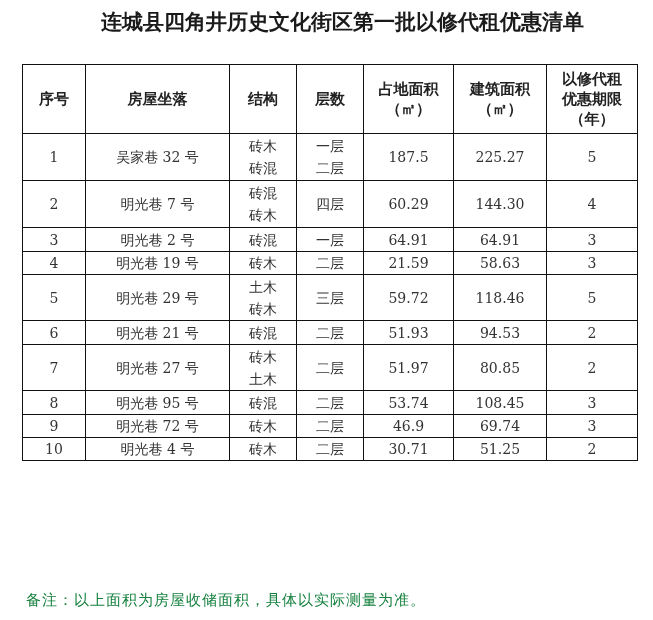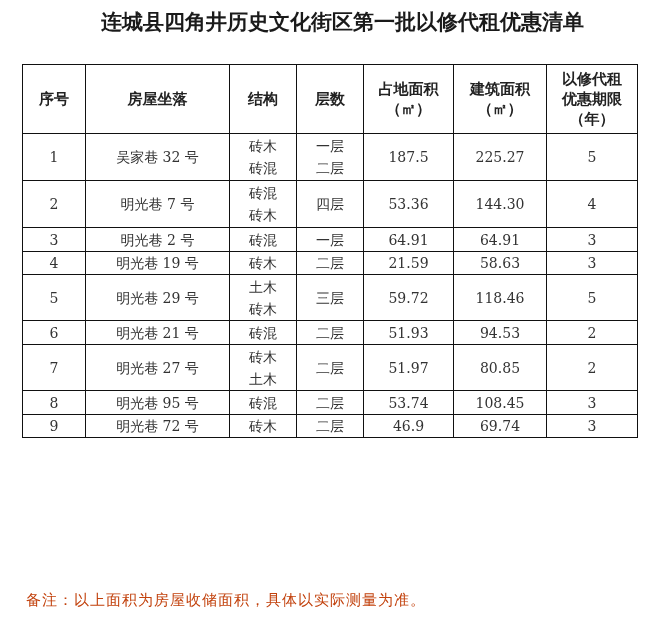--- a/index.html
+++ b/index.html
@@ -6,21 +6,21 @@
   body { width: 653px; height: 620px; position: relative; overflow: hidden;
          font-family: "DejaVu Serif", "Liberation Serif", serif; color: #222; }
   .title { position: absolute; left: 0; top: 8px; width: 653px; text-align: center;
            font-family: "DejaVu Sans", "Liberation Sans", sans-serif; font-size: 21px;
            font-weight: bold; color: #1a1a1a; letter-spacing: 0px; padding-left: 16px; }
   table { position: absolute; left: 22px; top: 64px; border-collapse: collapse; table-layout: fixed; }
   td, th { border: 1.5px solid #111; text-align: center; vertical-align: middle; padding: 0;
            font-size: 14px; line-height: 22px; color: #333; }
   th { font-weight: bold; font-size: 15px; color: #222; line-height: 20px; }
   .cell-lines span { display: block; }
-  .note { position: absolute; left: 26px; top: 591px; font-size: 15px; color: #c2410c; letter-spacing: 1px; }
+  .note { position: absolute; left: 26px; top: 591px; font-size: 15px; color: #15803d; letter-spacing: 1px; }
 </style>
 </head>
 <body>
 
 <div class="title">连城县四角井历史文化街区第一批以修代租优惠清单</div>
 
 <table>
   <colgroup>
     <col style="width:63px">
       <col style="width:144px">
@@ -82,21 +82,21 @@
         <td class="cell-lines">
           <span>明光巷 7 号</span>
         </td>
         <td class="cell-lines">
           <span>砖混</span>
           <span>砖木</span>
         </td>
         <td class="cell-lines">
           <span>四层</span>
         </td>
-        <td>53.36</td>
+        <td>60.29</td>
         <td>144.30</td>
         <td>4</td>
       </tr>
       <tr style="height: 24px;">
         <td>3</td>
         <td class="cell-lines">
           <span>明光巷 2 号</span>
         </td>
         <td class="cell-lines">
           <span>砖混</span>
@@ -193,16 +193,31 @@
         <td class="cell-lines">
           <span>砖木</span>
         </td>
         <td class="cell-lines">
           <span>二层</span>
         </td>
         <td>46.9</td>
         <td>69.74</td>
         <td>3</td>
       </tr>
+      <tr style="height: 23px;">
+        <td>10</td>
+        <td class="cell-lines">
+          <span>明光巷 4 号</span>
+        </td>
+        <td class="cell-lines">
+          <span>砖木</span>
+        </td>
+        <td class="cell-lines">
+          <span>二层</span>
+        </td>
+        <td>30.71</td>
+        <td>51.25</td>
+        <td>2</td>
+      </tr>
     </tbody>
 </table>
 
 <div class="note">备注：以上面积为房屋收储面积，具体以实际测量为准。</div>
 
 </body></html>

